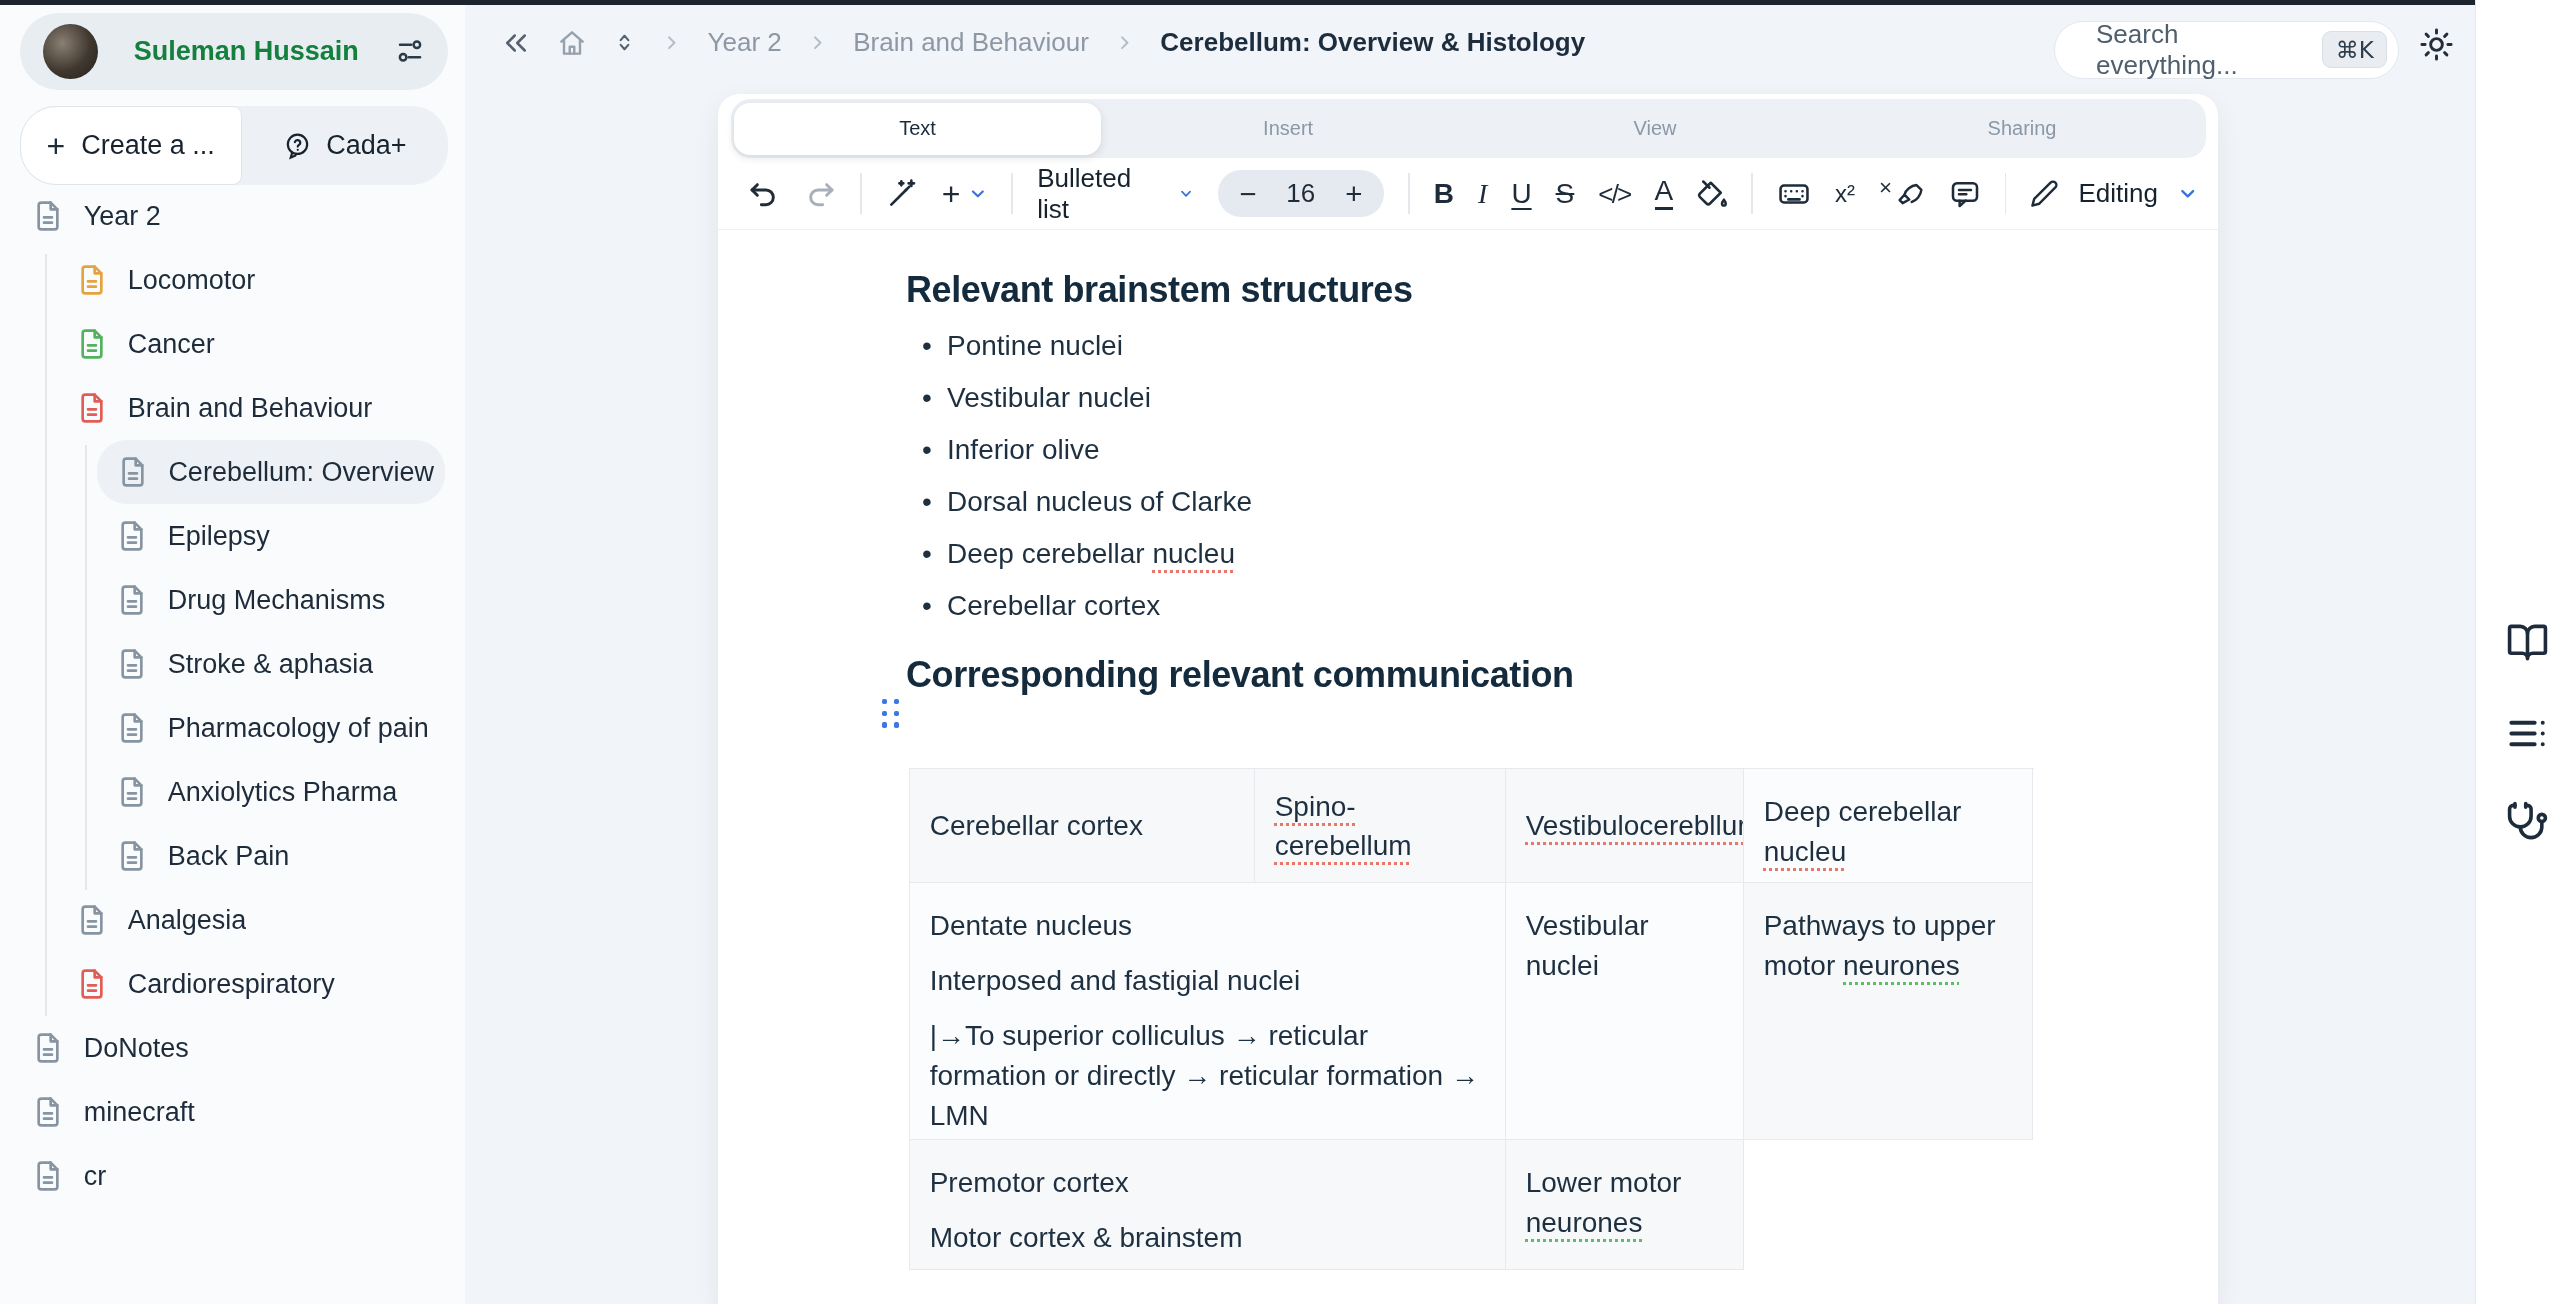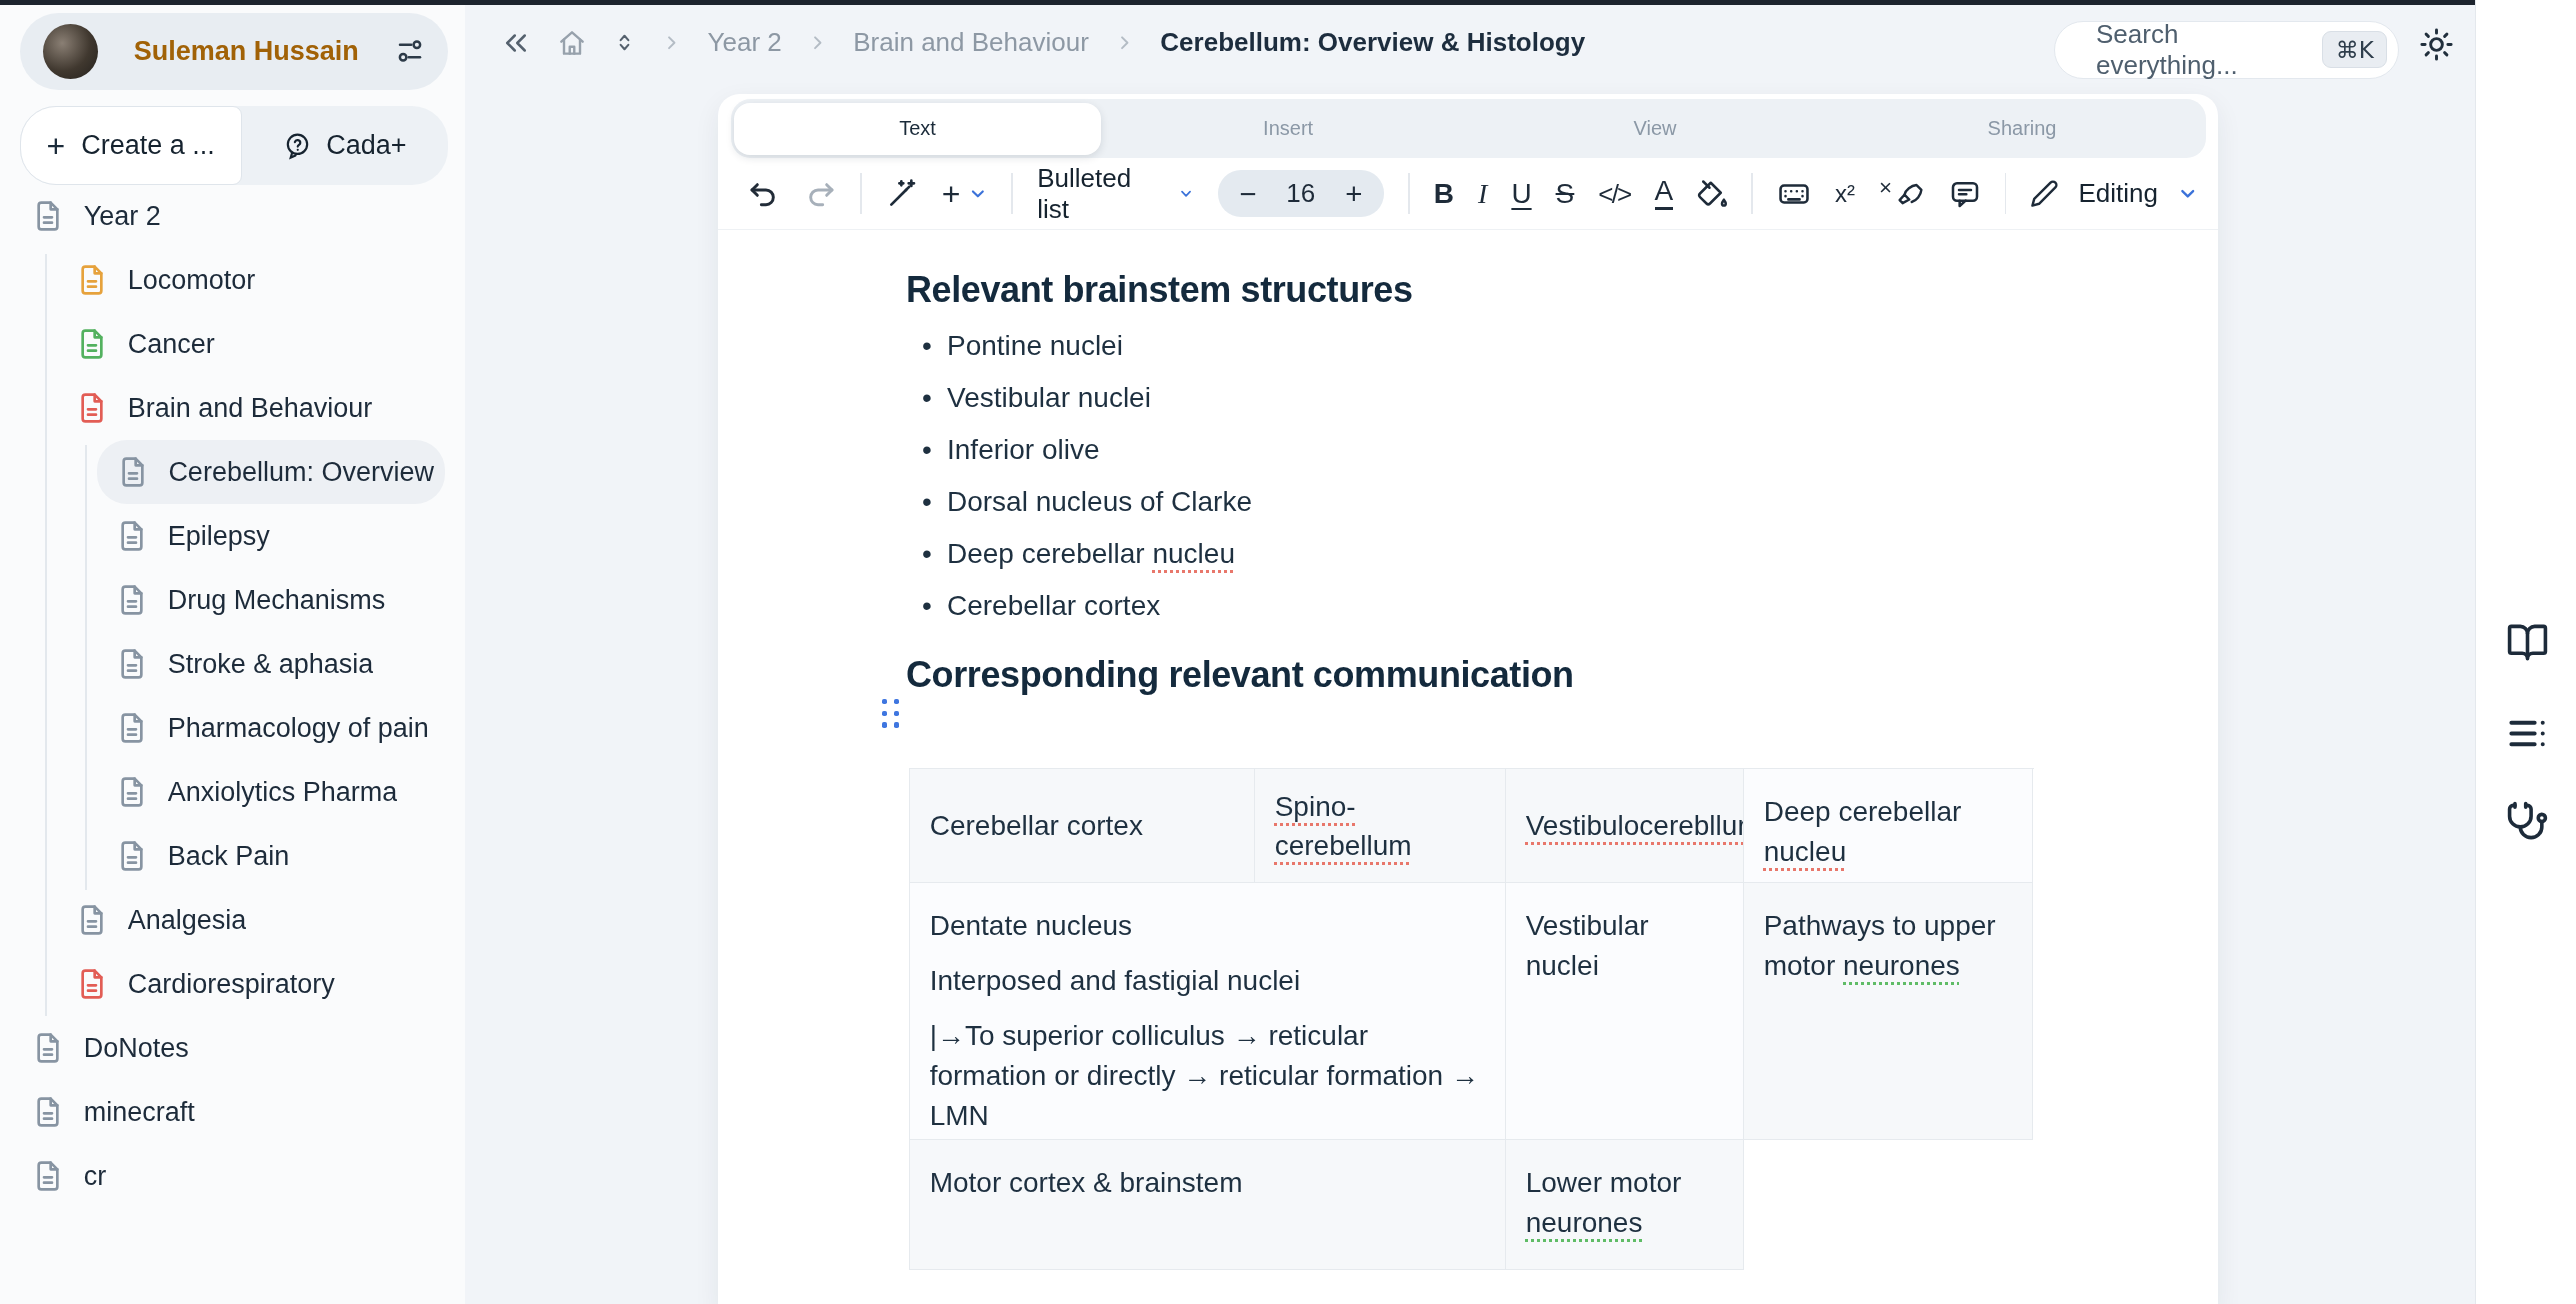--- a/index.html
+++ b/index.html
@@ -9,21 +9,21 @@
 
   
   .top-strip { position:absolute; left:0; top:0; width:2475px; height:5.4px; background:#1d242e; z-index:60; }
 
   
   .sidebar { position:absolute; left:0; top:0; width:465px; height:1304px; background:#fafbfc; z-index:5; }
   .profile-card { position:absolute; left:19.7px; top:12.5px; width:428px; height:77px; background:#e8edf2;
     border-radius:39px; display:flex; align-items:center; padding:0 23px; cursor:pointer; }
   .avatar { width:55px; height:55px; border-radius:50%;
     background:radial-gradient(circle at 35% 35%, #8a7f74, #40382f 55%, #23201c); flex:0 0 auto; }
-  .profile-name { flex:1; text-align:center; font-size:27px; font-weight:700; color:#a16207; }
+  .profile-name { flex:1; text-align:center; font-size:27px; font-weight:700; color:#15803d; }
   .sliders-ico { color:#2c3a48; }
 
   .create-row { position:absolute; left:19.7px; top:106px; width:428px; height:79px; background:#edf1f5; border-radius:36px; }
   .create-btn { position:absolute; left:0; top:0; width:222px; height:79px; background:#fff; border:1.8px solid #dfe5eb;
     border-radius:36px 9px 9px 36px; display:flex; align-items:center; justify-content:center; gap:16px;
     font-size:27px; color:#16232f; cursor:pointer; }
   .create-plus { font-size:32px; font-weight:400; color:#1b2b3a; line-height:1; }
   .cada-btn { position:absolute; left:222px; right:0; top:0; height:79px; display:flex; align-items:center;
     justify-content:center; gap:14.3px; font-size:27px; color:#16232f; cursor:pointer; }
 
@@ -519,20 +519,21 @@
         <p>Dentate nucleus</p>
         <p>Interposed and fastigial nuclei</p>
         <p>|→To superior colliculus → reticular formation or directly → reticular formation → LMN</p>
       </div>
       <div class="cell r2"><span>Vestibular nuclei</span></div>
 
       <div class="cell r3">
         <span>Pathways to upper motor </span><span class="sp-green">neurones</span>
       </div>
       <div class="cell r3 span2">
+        <p>Premotor cortex</p>
         <p>Motor cortex &amp; brainstem</p>
       </div>
       <div class="cell r3">
         <span>Lower motor </span><span class="sp-green">neurones</span>
       </div>
     </div>
   </div>
 </div>
 
 <div class="right-rail">

